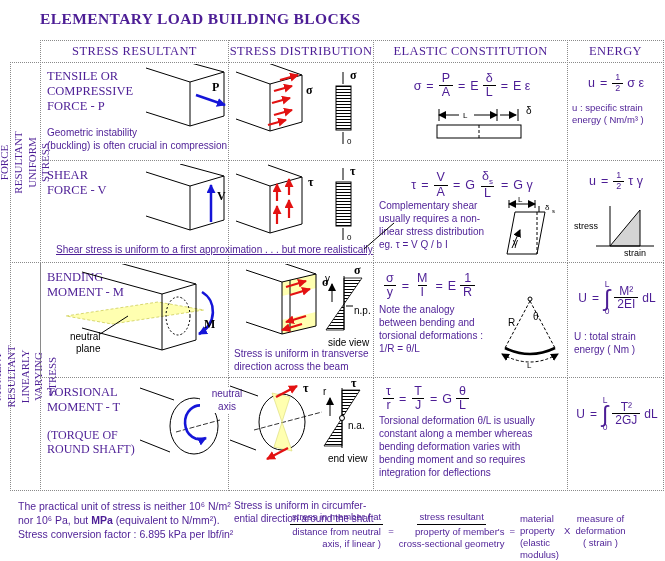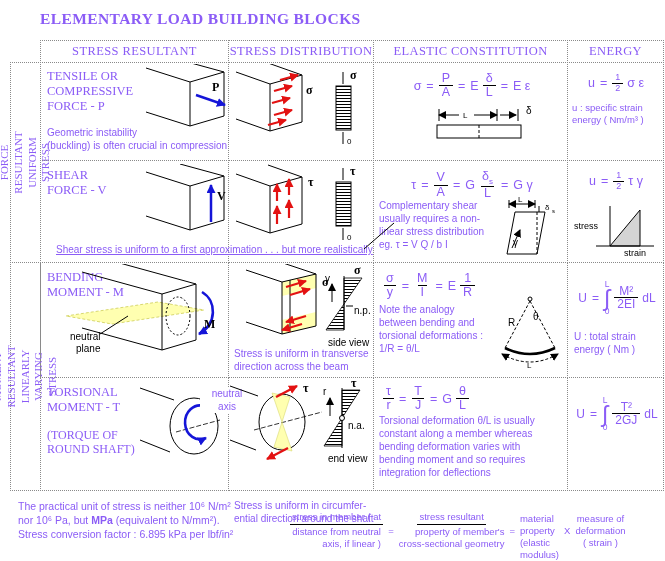--- a/index.html
+++ b/index.html
@@ -1,17 +1,17 @@
 <!DOCTYPE html>
 <html><head>
 <meta charset="utf-8">
 <style>
   html,body{margin:0;padding:0;background:#fff;}
   #page{position:relative;width:665px;height:561px;background:#fff;
-        font-family:"Liberation Sans", sans-serif;color:#8b5cf6;overflow:hidden;}
+        font-family:"Liberation Sans", sans-serif;color:#4c1d95;overflow:hidden;}
   .abs{position:absolute;}
   .cell{position:absolute;border:1px dotted #8a8a8a;box-sizing:border-box;background:transparent;}
   .hdr{display:flex;align-items:center;justify-content:center;
        font-family:"Liberation Serif",serif;font-size:12.5px;letter-spacing:.4px;}
   .vband{position:absolute;left:10px;width:31px;border:1px dotted #8a8a8a;box-sizing:border-box;
          display:flex;align-items:center;justify-content:center;}
   .vband .rot{transform:rotate(-90deg);white-space:pre-line;text-align:center;
          font-family:"Liberation Serif",serif;font-size:11px;line-height:1.25;width:max-content;}
   .ctitle{font-family:"Liberation Serif",serif;font-size:12.5px;line-height:1.2;white-space:pre-line;}
   .note{font-size:10px;line-height:1.3;white-space:pre-line;}

